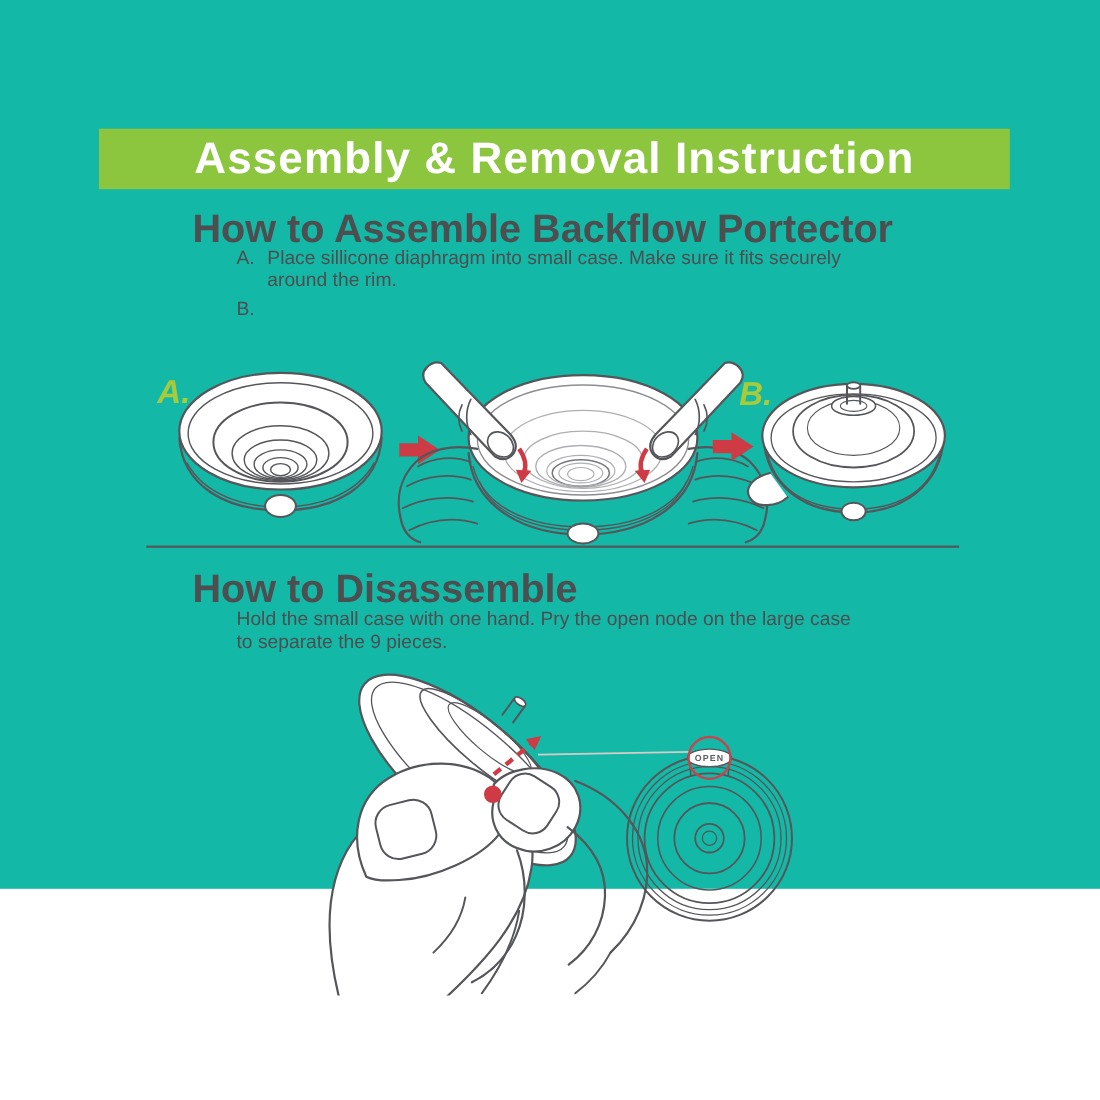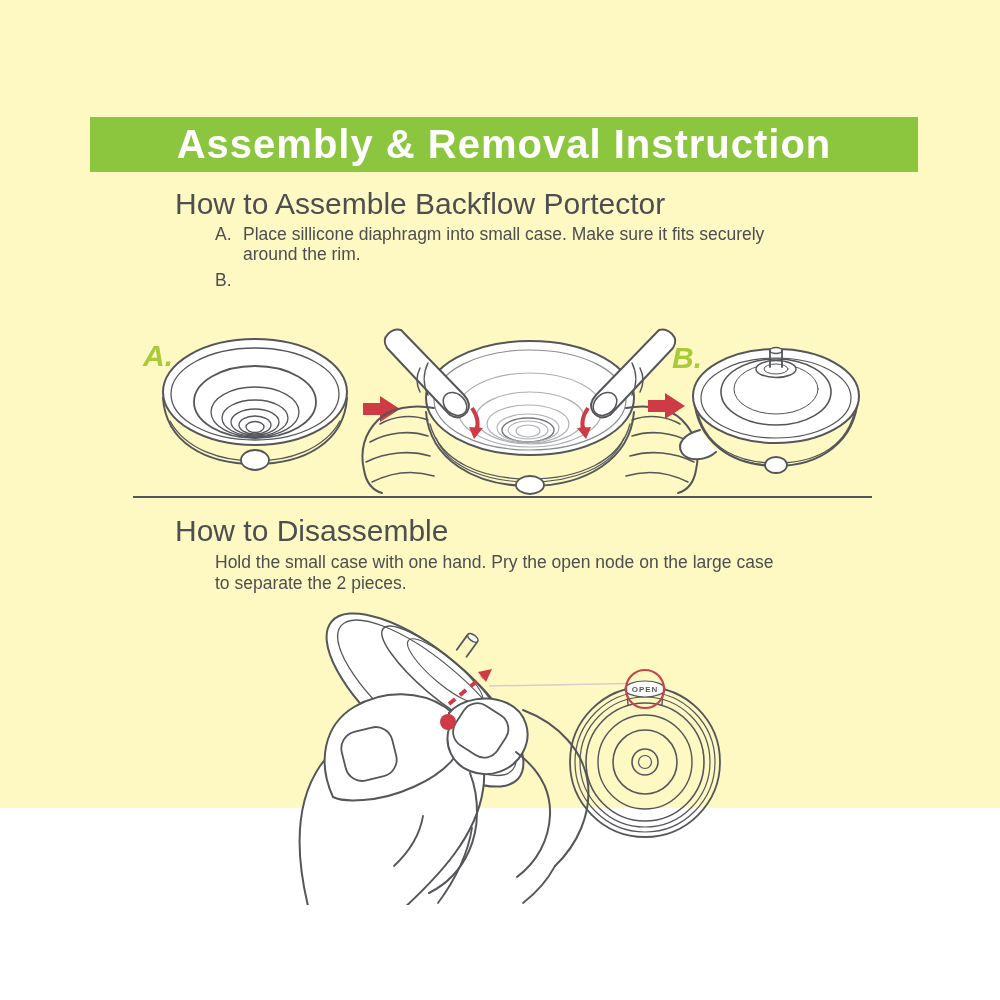--- a/index.html
+++ b/index.html
@@ -1,26 +1,26 @@
 <!DOCTYPE html>
 <html><head>
 <meta charset="utf-8">
 <style>
   * { margin:0; padding:0; box-sizing:border-box; }
   html,body { width:1000px; height:1000px; background:#ffffff; overflow:hidden;
               font-family:"Liberation Sans", sans-serif; }
   .abs { position:absolute; }
-  #canvas { position:relative; width:1000px; height:808px; background:#fef9c3; }
+  #canvas { position:relative; width:1000px; height:808px; background:#14b8a6; }
 
   #banner { left:90px; top:117px; width:828px; height:55px; background:#8CC63F;
             display:flex; align-items:center; justify-content:center; }
   #banner .title { color:#ffffff; font-size:40px; font-weight:bold; letter-spacing:1px;
                    white-space:nowrap; }
 
-  .h-section { color:#4D4E50; font-size:30px; font-weight:400; white-space:nowrap; }
+  .h-section { color:#4D4E50; font-size:36px; font-weight:700; white-space:nowrap; }
   #h-assemble { left:175px; top:187px; }
   #h-disassemble { left:175px; top:514px;text-align:center; }
 
   #assemble-list { left:215px; top:224px; width:640px; color:#4D4E50;
                    font-size:17.5px; line-height:20px; }
   .li { display:flex; margin-bottom:6px; }
   .li .marker { width:28px; flex:none; }
   .li .txt { white-space:pre-line; }
 
   #divider { left:133px; top:496px; width:739px; height:2px; background:#55565A; }
@@ -139,21 +139,21 @@
       <path d="M770,367 L770,351 M782,367 L782,351" stroke-width="1.8"></path>
       <ellipse cx="776" cy="350.5" rx="6" ry="3" fill="#fff" stroke-width="1.6"></ellipse>
     </g>
   </svg>
 
   <div id="divider" class="abs"></div>
 
   <div id="h-disassemble" class="abs h-section">How to Disassemble</div>
 
   <div id="disassemble-body" class="abs">Hold the small case with one hand. Pry the open node on the large case
-to separate the 2 pieces.</div>
+to separate the 9 pieces.</div>
 
   <svg class="abs" style="left:280px; top:598px;" width="500" height="307" viewBox="280 598 500 307">
 
     <line x1="489" y1="686" x2="628" y2="683.5" stroke="#D8CBC9" stroke-width="1.5"></line>
 
     <g stroke="#55565A" fill="none" stroke-width="2" stroke-linecap="round" stroke-linejoin="round">
 
       <g transform="rotate(40 425 700)">
         <ellipse cx="425" cy="700" rx="122" ry="48" fill="#fff"></ellipse>
         <ellipse cx="425" cy="697" rx="112" ry="38" stroke-width="1.2"></ellipse>

